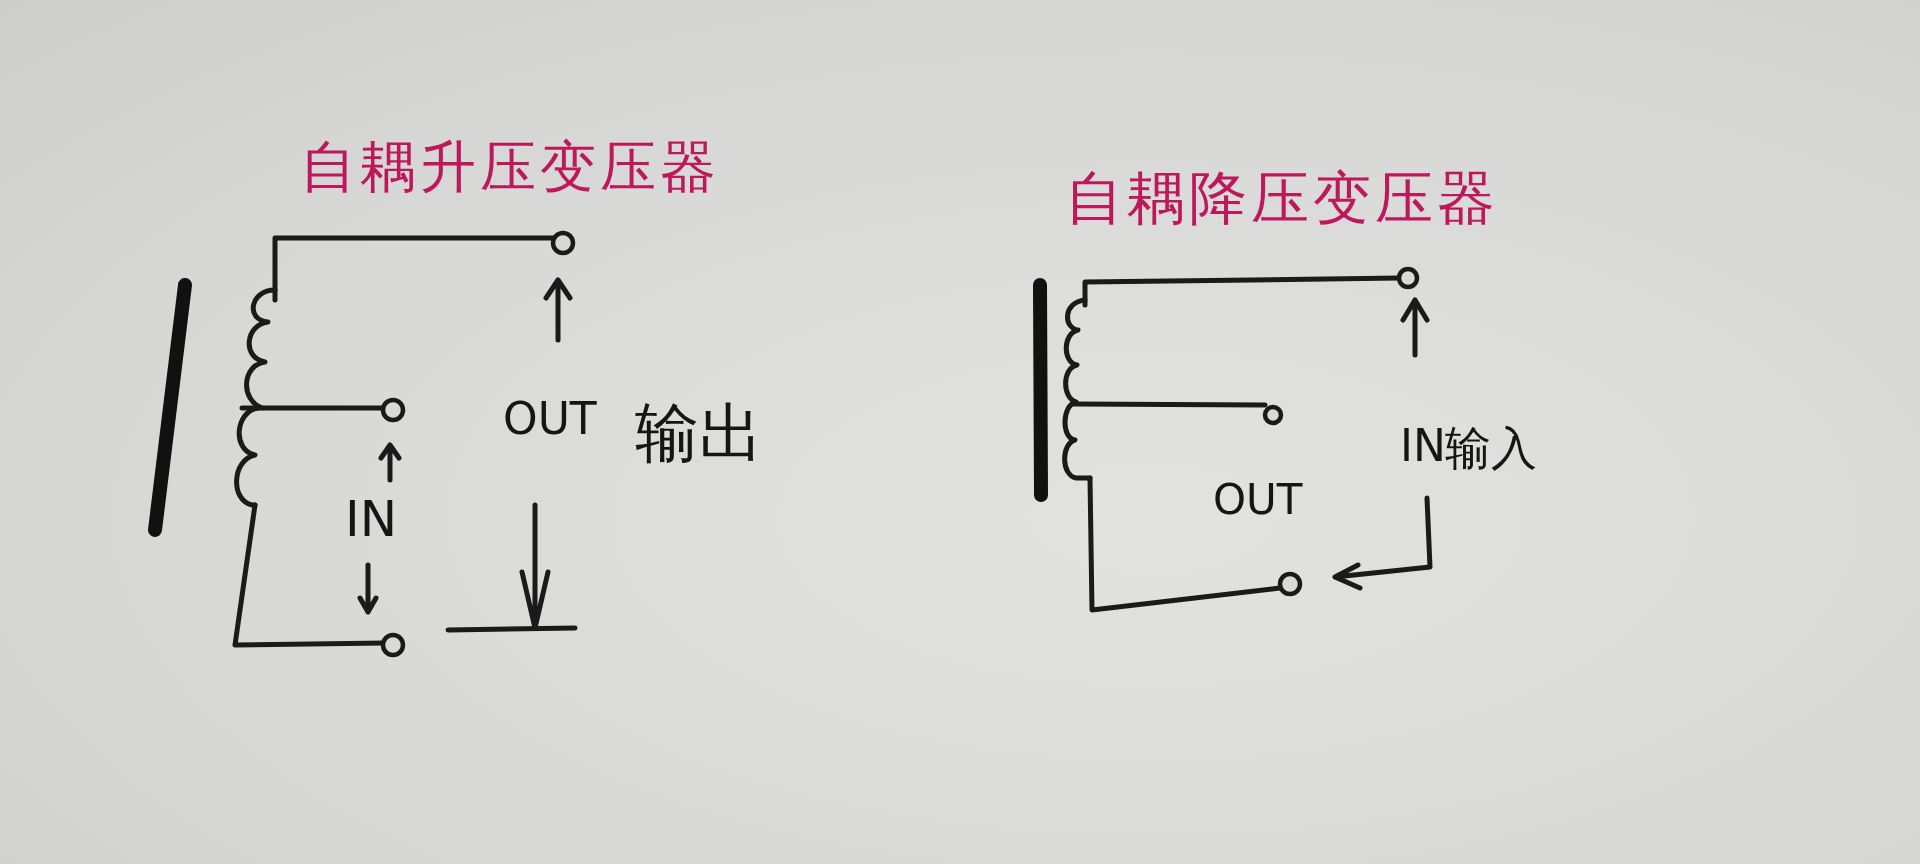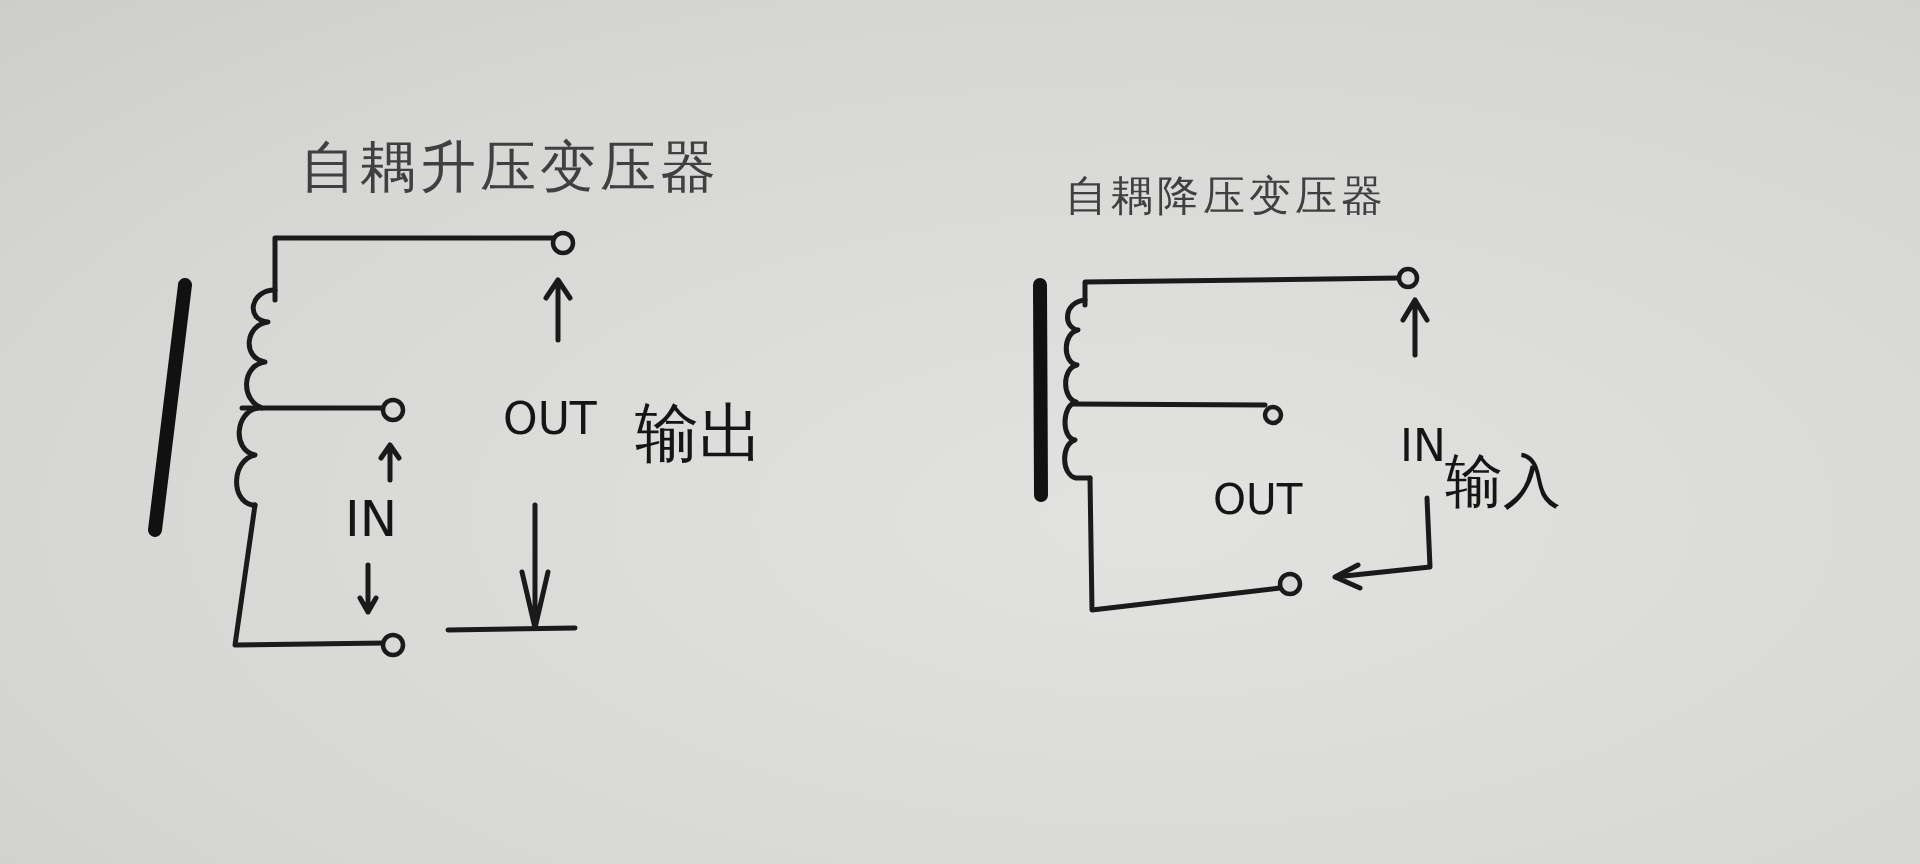--- a/index.html
+++ b/index.html
@@ -10,30 +10,30 @@
     position: relative;
   }
   .paper {
     position: absolute; left: 0; top: 0; width: 1920px; height: 864px;
     background: radial-gradient(ellipse at 60% 60%, #e2e2e0 0%, #d6d6d4 70%, #cdcdcb 100%);
   }
   svg { position: absolute; left: 0; top: 0; }
   .ink { stroke: #1a1a1a; stroke-width: 5; fill: none; stroke-linecap: round; stroke-linejoin: round; }
   .core { stroke: #111; stroke-width: 14; stroke-linecap: round; }
   .term { stroke: #1a1a1a; stroke-width: 4.5; fill: #d9d9d7; }
-  .title { position: absolute; color: #404040; font-size: 56px; letter-spacing: 4px; font-family: "DejaVu Sans", sans-serif; }
+  .title { position: absolute; color: #be185d; font-size: 56px; letter-spacing: 4px; font-family: "DejaVu Sans", sans-serif; }
   .label { position: absolute; color: #151515; font-family: "DejaVu Sans", sans-serif; }
 </style>
 </head>
 <body>
 
 <div class="paper"></div>
 
 <div class="title" style="left:300px; top:130px;">自耦升压变压器</div>
-<div class="title" style="left:1065px; top:168px; font-size:42px;">自耦降压变压器</div>
+<div class="title" style="left:1065px; top:160px; font-size:58px;">自耦降压变压器</div>
 
 <svg width="1920" height="864" viewBox="0 0 1920 864">
 
   <g>
 
     <line class="core" x1="185" y1="285" x2="155" y2="530"></line>
 
     <path class="ink" d="M275 300 L275 238 L555 238"></path>
 
     <path class="ink" d="M275 290 C250 290 245 320 268 322 C245 325 242 358 265 362 C242 365 240 400 262 408"></path>
@@ -79,13 +79,13 @@
     <path class="ink" d="M1427 498 L1430 567 L1335 577 M1358 565 L1335 577 L1360 588"></path>
   </g>
 </svg>
 
 <div class="label" style="left:503px; top:393px; font-size:44px;">OUT</div>
 <div class="label" style="left:635px; top:390px; font-size:64px;">输出</div>
 <div class="label" style="left:345px; top:490px; font-size:50px;">IN</div>
 
 <div class="label" style="left:1213px; top:475px; font-size:42px;">OUT</div>
 <div class="label" style="left:1400px; top:420px; font-size:44px;">IN</div>
-<div class="label" style="left:1445px; top:418px; font-size:58px;margin-top:25px;">输入</div>
+<div class="label" style="left:1445px; top:418px; font-size:46px;">输入</div>
 
 </body></html>

